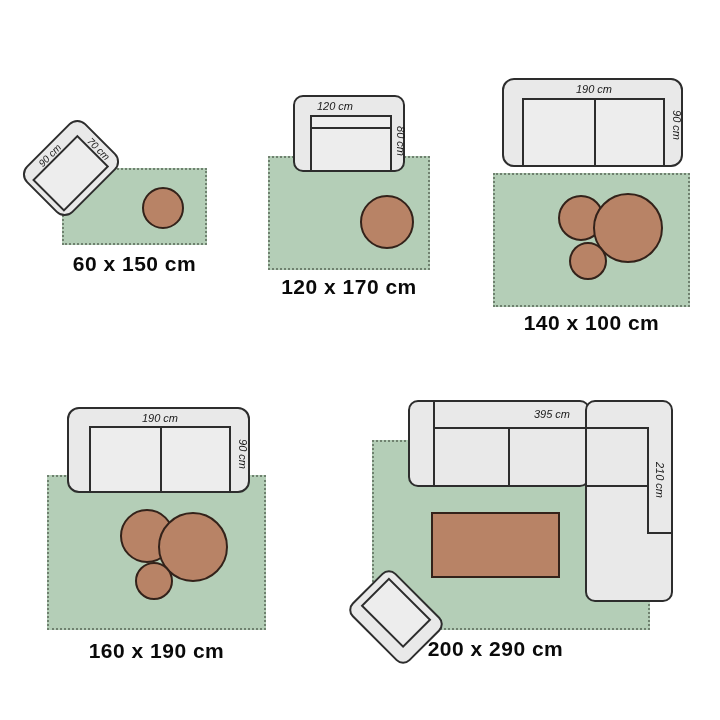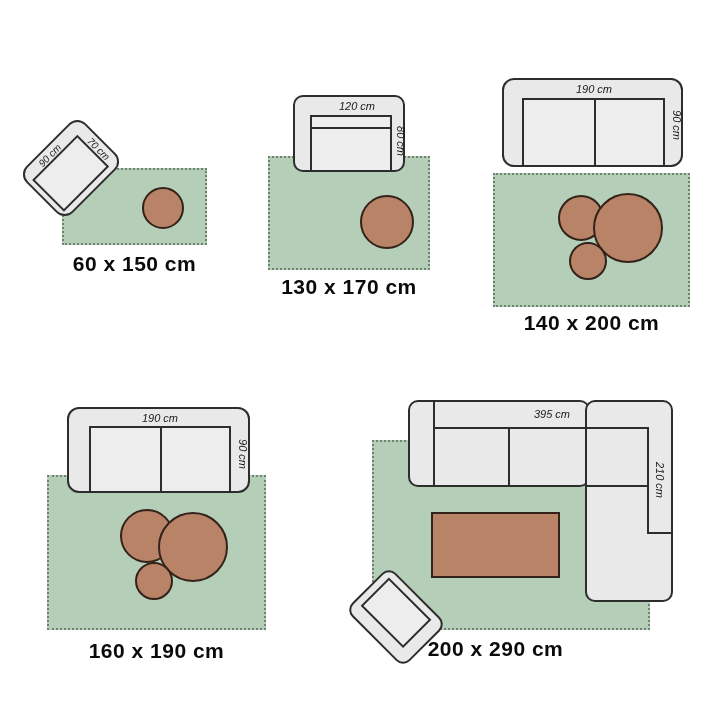--- a/index.html
+++ b/index.html
@@ -60,21 +60,21 @@
   .g1-dim-front { left:37px; top:7px;  font-size:10px; }
   .g1-dim-side  { left:7px;  top:46px; font-size:10px; }
   .g1-label { left:62px; top:251px; width:145px; }
 
   
   .g2-rug   { left:268px; top:156px; width:162px; height:114px; }
   .g2-table { left:360px; top:195px; width:54px;  height:54px; }
   .g2-sofa  { left:293px; top:95px;  width:112px; height:77px; border-radius:10px; }
   .g2-seat  { left:15px;  top:18px;  right:11px;  bottom:0; }
   .g2-cushion { left:-2px; right:-2px; top:10px; }
-  .g2-dim-w { left:62px;  top:9px; }
+  .g2-dim-w { left:40px;  top:9px; }
   .g2-dim-d { left:106px; top:44px; }
   .g2-label { left:268px; top:274px; width:162px; }
 
   
   .g3-rug   { left:493px; top:173px; width:197px; height:134px; }
   .g3-sofa  { left:502px; top:78px;  width:181px; height:89px; }
   .g3-seat  { left:18px;  top:18px;  right:16px;  bottom:0; }
   .g3-table-m { left:558px; top:195px; width:46px; height:46px; }
   .g3-table-l { left:593px; top:193px; width:70px; height:70px; }
   .g3-table-s { left:569px; top:242px; width:38px; height:38px; }
@@ -135,36 +135,36 @@
   <section>
     <div class="rug g2-rug"></div>
     <div class="circle g2-table"></div>
     <div class="furn g2-sofa">
       <div class="seat open-bottom g2-seat">
         <div class="hline g2-cushion"></div>
       </div>
       <div class="dim g2-dim-w">120 cm</div>
       <div class="dim rot90 g2-dim-d">80 cm</div>
     </div>
-    <div class="size-label g2-label">130 x 170 cm</div>
+    <div class="size-label g2-label">120 x 170 cm</div>
   </section>
 
   <section>
     <div class="rug g3-rug"></div>
     <div class="circle g3-table-m"></div>
     <div class="circle g3-table-l"></div>
     <div class="circle g3-table-s"></div>
     <div class="furn g3-sofa">
       <div class="seat open-bottom g3-seat">
         <div class="vline seat-divider"></div>
       </div>
       <div class="dim g3-dim-w">190 cm</div>
       <div class="dim rot90 g3-dim-d">90 cm</div>
     </div>
-    <div class="size-label g3-label">140 x 200 cm</div>
+    <div class="size-label g3-label">140 x 100 cm</div>
   </section>
 
   <section>
     <div class="rug g4-rug"></div>
     <div class="circle g4-table-m"></div>
     <div class="circle g4-table-l"></div>
     <div class="circle g4-table-s"></div>
     <div class="furn g4-sofa">
       <div class="seat open-bottom g4-seat">
         <div class="vline seat-divider"></div>

